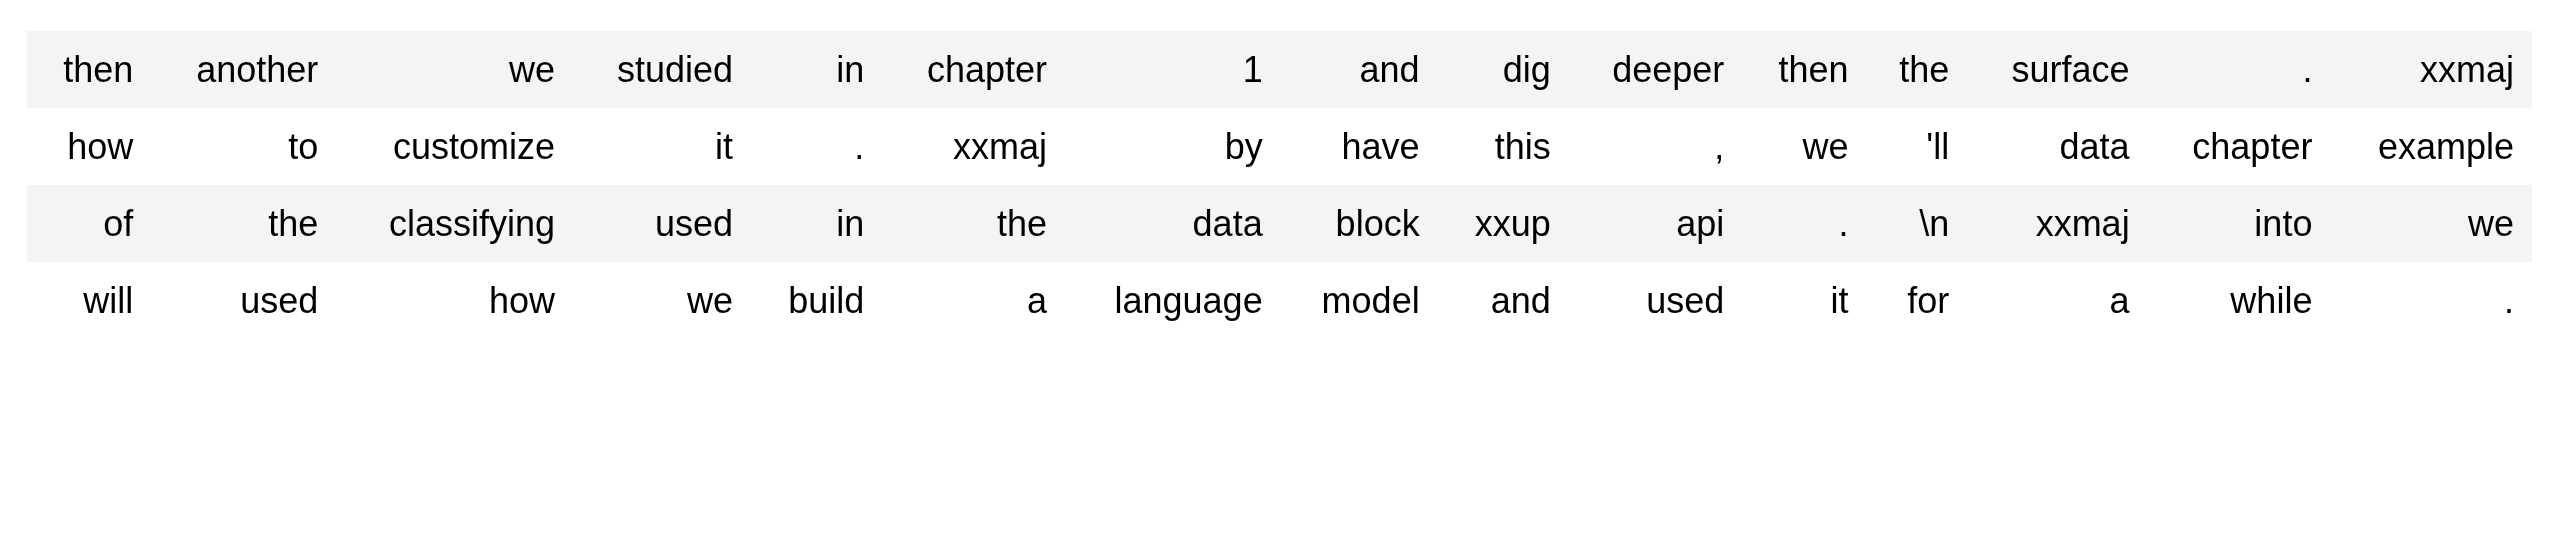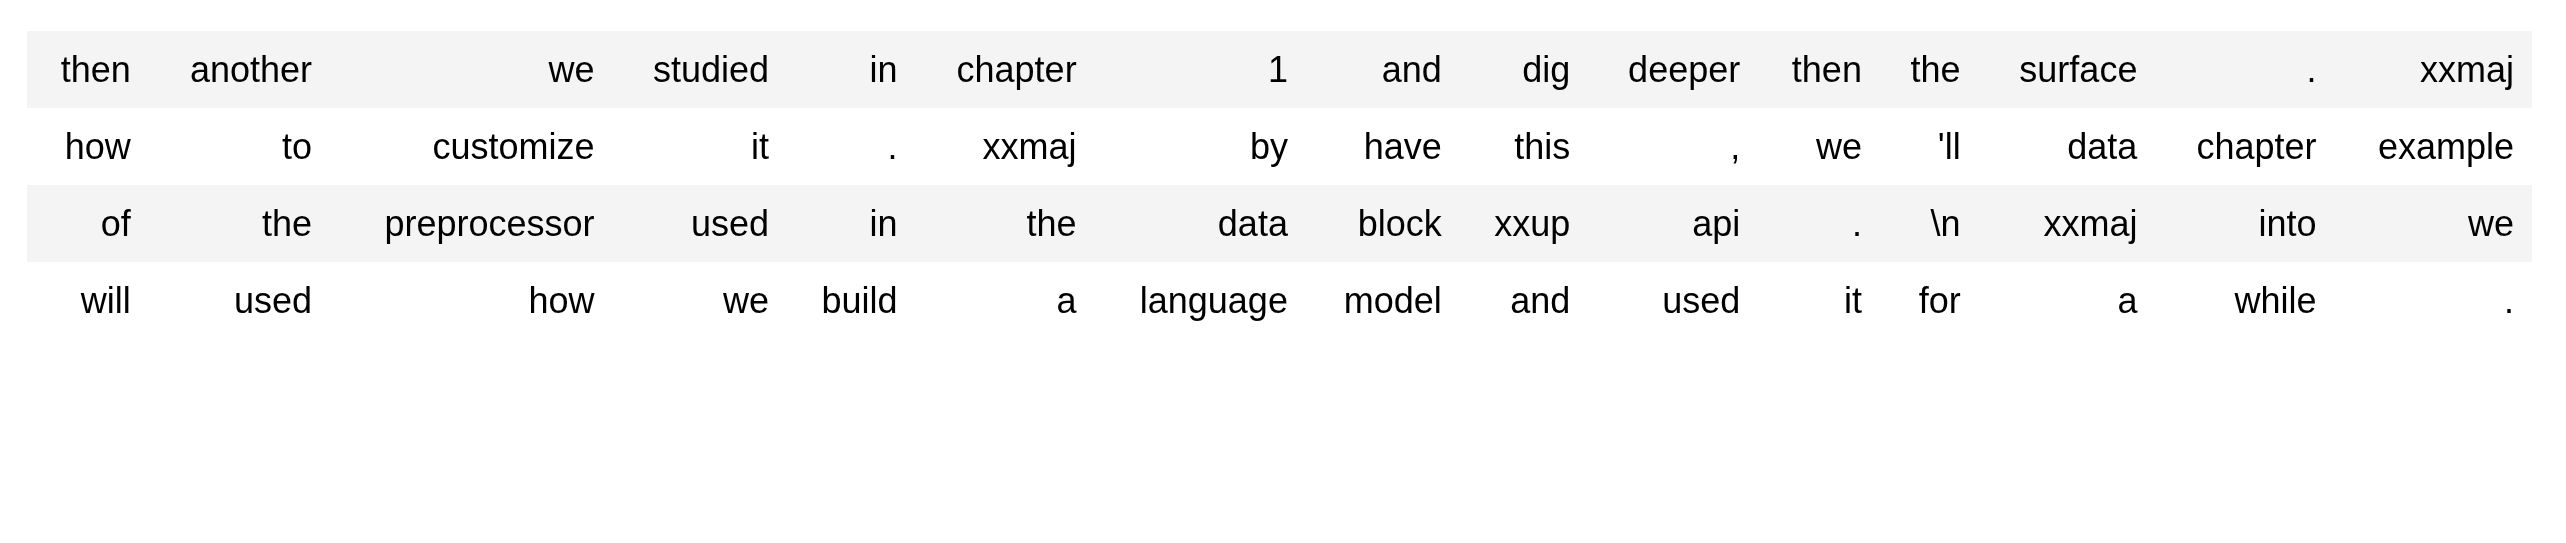--- a/index.html
+++ b/index.html
@@ -78,21 +78,21 @@
           <td>,</td>
           <td>we</td>
           <td>'ll</td>
           <td>data</td>
           <td>chapter</td>
           <td>example</td>
         </tr>
         <tr>
           <td>of</td>
           <td>the</td>
-          <td>preprocessor</td>
+          <td>classifying</td>
           <td>used</td>
           <td>in</td>
           <td>the</td>
           <td>data</td>
           <td>block</td>
           <td>xxup</td>
           <td>api</td>
           <td>.</td>
           <td>\n</td>
           <td>xxmaj</td>

